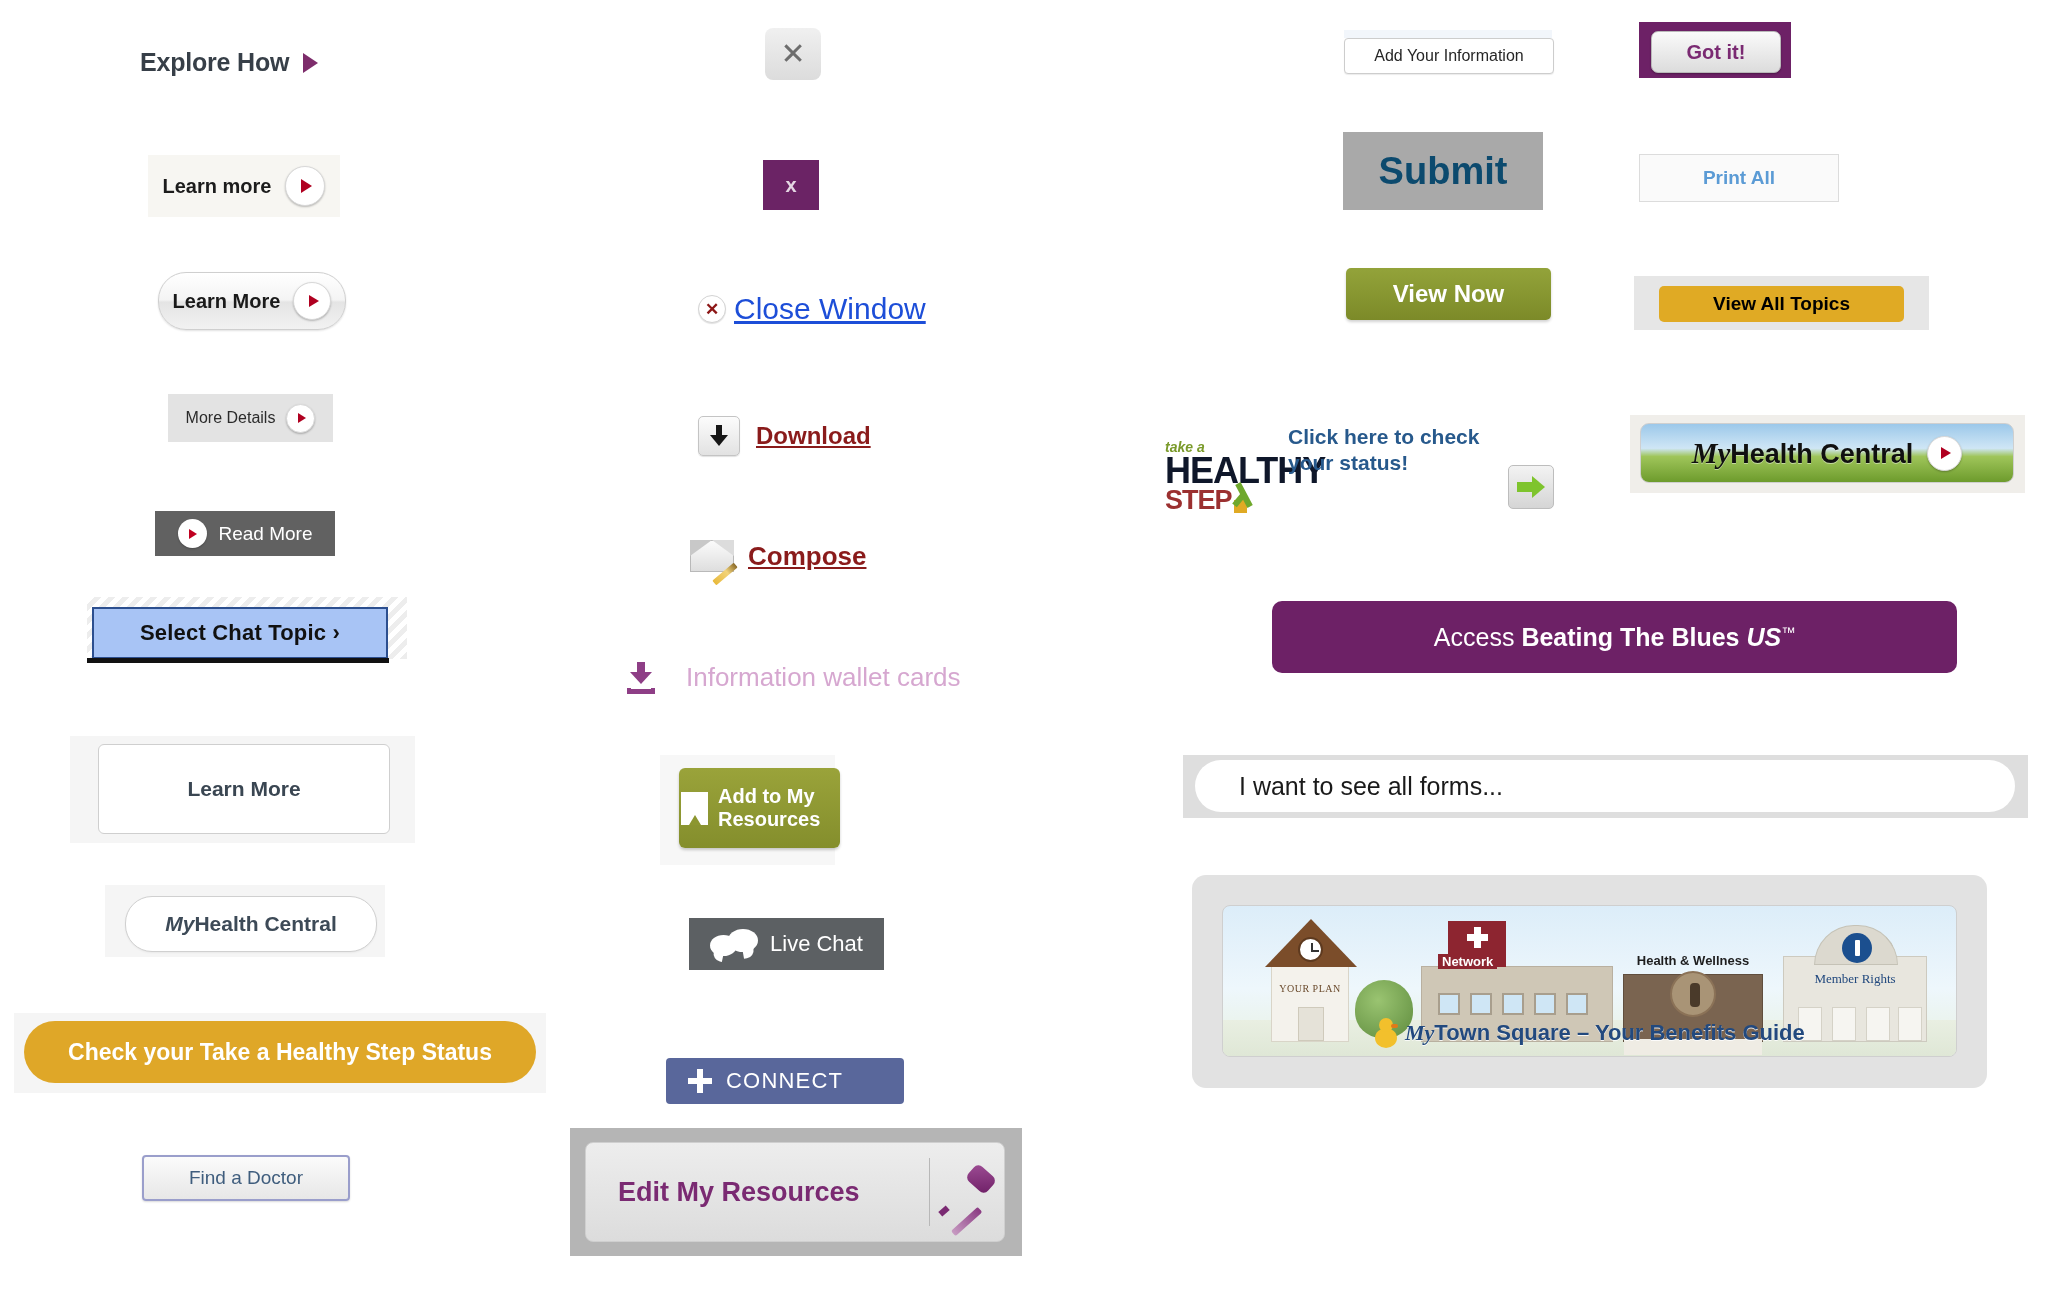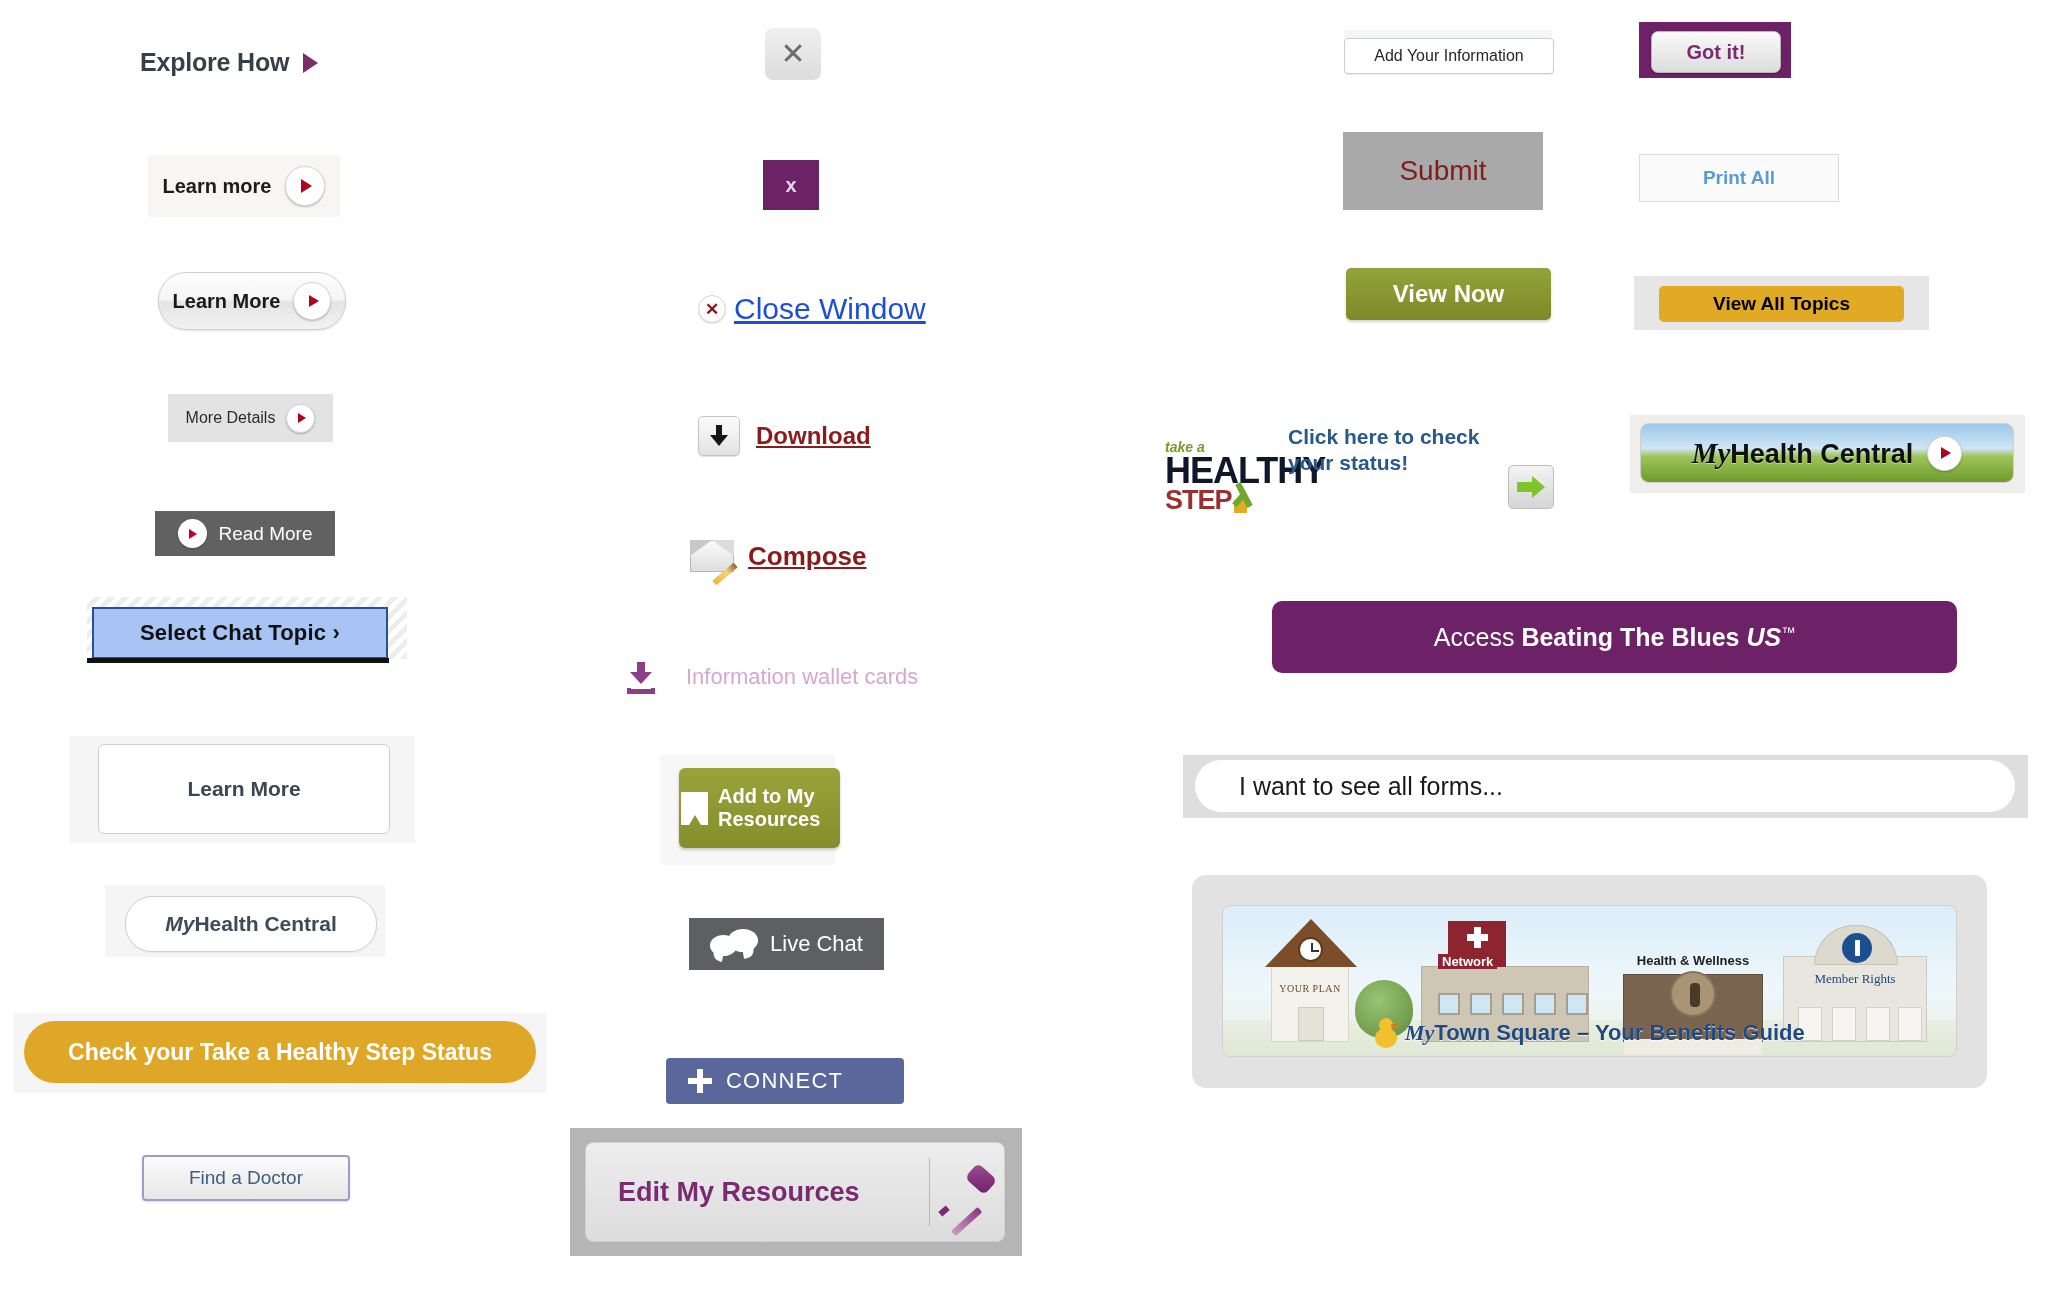--- a/index.html
+++ b/index.html
@@ -110,21 +110,21 @@
   .env .flapR{position:absolute;right:0;top:0;width:0;height:0;border-right:22px solid #dcdcdc;border-bottom:16px solid transparent;}
   .env .pencil{position:absolute;right:-5px;bottom:-5px;width:28px;height:6px;background:linear-gradient(90deg,#e8b93b 0%,#f2d37a 60%,#8a6a2a 100%);transform:rotate(-40deg);border-radius:1px;}
   #link-compose .lbl{font-size:26px;font-weight:bold;color:#8a1b1b;text-decoration:underline;}
 
   
   #link-wallet{left:626px;top:660px;display:flex;align-items:center;gap:30px;}
   .dl-tray{position:relative;width:30px;height:34px;}
   .dl-tray .stem{position:absolute;left:11px;top:2px;width:8px;height:12px;background:#8e3e86;}
   .dl-tray .head{position:absolute;left:4px;top:12px;width:0;height:0;border-left:11px solid transparent;border-right:11px solid transparent;border-top:12px solid #8e3e86;}
   .dl-tray .base{position:absolute;left:1px;bottom:0;width:28px;height:6px;border-left:4px solid #8e3e86;border-right:4px solid #8e3e86;border-bottom:5px solid #8e3e86;box-sizing:border-box;}
-  #link-wallet .lbl{font-size:22px;color:#d6a7d0;}
+  #link-wallet .lbl{font-size:26px;color:#d6a7d0;}
 
   
   #wrap-addres{left:660px;top:755px;width:175px;height:110px;background:#f7f7f7;}
   #btn-add-resources{left:679px;top:768px;width:161px;height:80px;border-radius:6px;
      background:linear-gradient(180deg,#9aa33a 0%,#848e2c 100%);display:flex;align-items:center;gap:10px;padding-left:2px;box-sizing:border-box;
      box-shadow:0 2px 3px rgba(0,0,0,.2);}
   .bk-icon{position:relative;width:27px;height:33px;background:#ffffff;flex:none;}
   .bk-icon:after{content:"";position:absolute;left:8px;bottom:0;width:0;height:0;border-left:6px solid transparent;border-right:6px solid transparent;border-bottom:10px solid #8c9630;}
   #btn-add-resources .lbl{font-size:20px;font-weight:bold;color:#ffffff;line-height:1.16;}
 
@@ -161,21 +161,21 @@
   #btn-add-info .lbl{font-size:16px;color:#262626;font-weight:500;}
   #add-info-topline{left:1344px;top:30px;width:208px;height:8px;background:#f2f6fb;}
 
   #wrap-gotit{left:1639px;top:22px;width:152px;height:56px;background:#6d2166;}
   #btn-gotit{left:1651px;top:31px;width:128px;height:40px;border-radius:7px;
      background:linear-gradient(180deg,#fafafa 0%,#dcdcdc 100%);border:1px solid #b9b9b9;display:flex;align-items:center;justify-content:center;
      box-shadow:0 1px 2px rgba(0,0,0,.3);}
   #btn-gotit .lbl{font-size:20px;color:#7a2a72;font-weight:bold;}
 
   #btn-submit{left:1343px;top:132px;width:200px;height:78px;background:#a9a9a9;display:flex;align-items:center;justify-content:center;}
-  #btn-submit .lbl{font-size:28px;font-weight:normal;color:#7f1d1d;}
+  #btn-submit .lbl{font-size:38px;font-weight:bold;color:#0c4a6e;}
 
   #btn-print-all{left:1639px;top:154px;width:198px;height:46px;background:#fafafa;border:1px solid #dcdcdc;display:flex;align-items:center;justify-content:center;}
   #btn-print-all .lbl{font-size:19px;font-weight:bold;color:#5b9bd5;}
 
   #btn-view-now{left:1346px;top:268px;width:205px;height:52px;border-radius:5px;
      background:linear-gradient(180deg,#93a33a 0%,#7c8a28 100%);display:flex;align-items:center;justify-content:center;
      box-shadow:0 2px 3px rgba(0,0,0,.18);}
   #btn-view-now .lbl{font-size:24px;font-weight:bold;color:#ffffff;}
 
   #wrap-view-topics{left:1634px;top:276px;width:295px;height:54px;background:#e6e6e6;}
@@ -232,21 +232,21 @@
   
   .b-plan{position:absolute;left:48px;bottom:14px;width:78px;height:78px;background:#f4f2ec;border:1px solid #d9d5c8;box-sizing:border-box;}
   .b-plan .roof{position:absolute;left:-7px;top:-46px;width:0;height:0;border-left:46px solid transparent;border-right:46px solid transparent;border-bottom:48px solid #7b4d2a;}
   .b-plan .clock{position:absolute;left:26px;top:-28px;width:25px;height:25px;border-radius:50%;background:#fff;border:2px solid #5e3a1f;box-sizing:border-box;}
   .b-plan .clock:after{content:"";position:absolute;left:11px;top:4px;width:2px;height:9px;background:#333;}
   .b-plan .clock:before{content:"";position:absolute;left:11px;top:11px;width:8px;height:2px;background:#333;}
   .b-plan .nm{position:absolute;left:0;top:18px;width:100%;text-align:center;font-family:"Liberation Serif",serif;font-size:10px;color:#6a4a2c;letter-spacing:.5px;}
   .b-plan .dr{position:absolute;left:26px;bottom:0;width:26px;height:34px;background:#e5e2d8;border:1px solid #cfcabb;box-sizing:border-box;}
   .tree{position:absolute;left:132px;bottom:18px;width:58px;height:58px;border-radius:50% 50% 45% 45%;background:radial-gradient(circle at 40% 35%,#9ac471,#5f8c3e);}
   
-  .b-net{position:absolute;left:198px;bottom:14px;width:168px;height:76px;background:#cfc7b6;border:1px solid #b9b0a0;box-sizing:border-box;text-decoration:underline;}
+  .b-net{position:absolute;left:198px;bottom:14px;width:192px;height:76px;background:#cfc7b6;border:1px solid #b9b0a0;box-sizing:border-box;text-decoration:underline;}
   .b-net .sign{position:absolute;left:26px;top:-46px;width:58px;height:46px;background:#8d2530;display:flex;align-items:flex-end;justify-content:center;}
   .b-net .sign .cross-v{position:absolute;left:26px;top:6px;width:7px;height:21px;background:#fff;}
   .b-net .sign .cross-h{position:absolute;left:19px;top:13px;width:21px;height:7px;background:#fff;}
   .b-net .nm{position:absolute;left:16px;top:-13px;font-size:13px;font-weight:bold;color:#ffffff;background:#8d2530;padding:0 4px;}
   .b-net .win{position:absolute;bottom:26px;width:22px;height:22px;background:#cfe6f5;border:2px solid #a89e8d;box-sizing:border-box;}
   
   .b-hw{position:absolute;left:400px;bottom:14px;width:140px;height:68px;background:#7a6450;border:1px solid #604e3e;box-sizing:border-box;}
   .b-hw .nm{position:absolute;left:0;top:-22px;width:100%;text-align:center;font-size:13px;font-weight:bold;color:#1e1e1e;}
   .b-hw .circ{position:absolute;left:46px;top:-4px;width:46px;height:46px;border-radius:50%;background:#a99476;border:2px solid #8b7257;box-sizing:border-box;}
   .b-hw .circ:after{content:"";position:absolute;left:18px;top:10px;width:10px;height:24px;background:#4a3a2a;border-radius:4px;}

